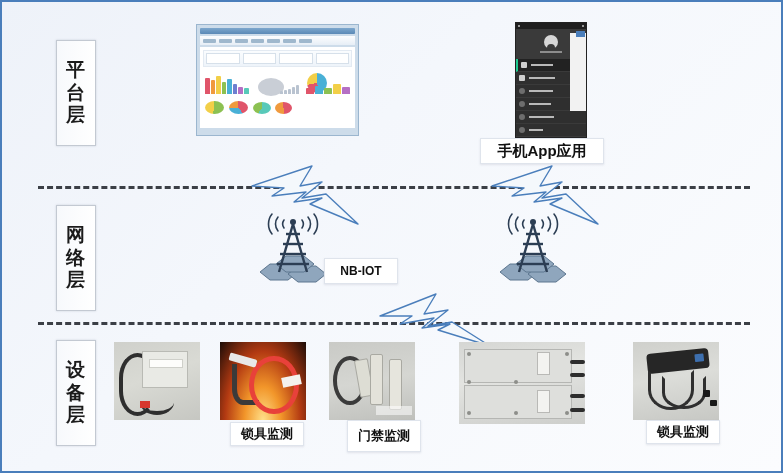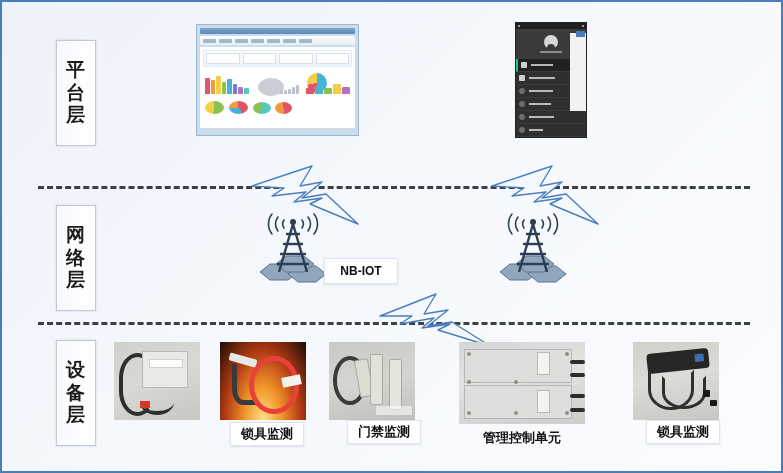--- a/index.html
+++ b/index.html
@@ -309,20 +309,23 @@
       <div class="ph-ic dim"></div>
       <div class="ph-lbl" style="width:25px;"></div>
     </div>
     <div class="ph-row">
       <div class="ph-ic dim"></div>
       <div class="ph-lbl" style="width:14px;"></div>
     </div>
 
   </div>
 
+  <div class="caption" style="left:478px; top:136px; width:124px; height:26px; font-size:15px;">
+    <span>手机App应用</span>
+  </div>
 
   <svg class="bolt" style="left:248px; top:162px;" width="110" height="62" viewBox="0 0 110 62">
     <polygon points="2,22 62,2 50,22 72,18 52,34 76,30 108,60 60,40 72,34 44,38 56,28 22,32 34,24" fill="#f4f8fc" stroke="#4a7ebb" stroke-width="1.4" stroke-linejoin="round"></polygon>
   </svg>
 
   <svg class="bolt" style="left:488px; top:162px;" width="110" height="62" viewBox="0 0 110 62">
     <polygon points="2,22 62,2 50,22 72,18 52,34 76,30 108,60 60,40 72,34 44,38 56,28 22,32 34,24" fill="#f4f8fc" stroke="#4a7ebb" stroke-width="1.4" stroke-linejoin="round"></polygon>
   </svg>
 
   <svg class="bolt" style="left:376px; top:288px;" width="116" height="60" viewBox="0 0 116 60">
@@ -403,44 +406,41 @@
     <span>锁具监测</span>
   </div>
 
   <div class="thumb dev-photo ph-door" style="left:327px; top:340px; width:86px; height:78px;">
     <div class="loop"></div>
     <div class="bar3"></div>
     <div class="bar1"></div>
     <div class="bar2"></div>
     <div class="wm"></div>
   </div>
-  <div class="caption" style="left:345px; top:418px; width:74px; height:24px; font-size:13px;">
+  <div class="caption" style="left:345px; top:418px; width:74px; height:32px; font-size:13px;">
     <span>门禁监测</span>
   </div>
 
   <div class="thumb dev-photo ph-unit" style="left:457px; top:340px; width:126px; height:82px;">
     <div class="panel"></div>
     <div class="panel2"></div>
     <div class="lbl" style="left:62%; top:12%;"></div>
     <div class="lbl" style="left:62%; top:58%;"></div>
     <div class="scr" style="left:6%; top:12%;"></div>
     <div class="scr" style="left:6%; top:46%;"></div>
     <div class="scr" style="left:6%; top:84%;"></div>
     <div class="scr" style="left:44%; top:46%;"></div>
     <div class="scr" style="left:44%; top:84%;"></div>
     <div class="scr" style="left:84%; top:12%;"></div>
     <div class="scr" style="left:84%; top:84%;"></div>
     <div class="cab" style="top:22%;"></div>
     <div class="cab" style="top:38%;"></div>
     <div class="cab" style="top:64%;"></div>
     <div class="cab" style="top:80%;"></div>
   </div>
-  <div class="caption plain" style="left:465px; top:424px; width:110px; height:24px; font-size:13px;">
-    <span>管理控制单元</span>
-  </div>
 
   <div class="thumb dev-photo ph-lock" style="left:631px; top:340px; width:86px; height:78px;">
     <div class="body">
         <i></i>
       </div>
     <div class="w1"></div>
     <div class="w2"></div>
     <div class="plug" style="right:10%; top:62%;"></div>
     <div class="plug" style="right:2%; top:74%;"></div>
   </div>

